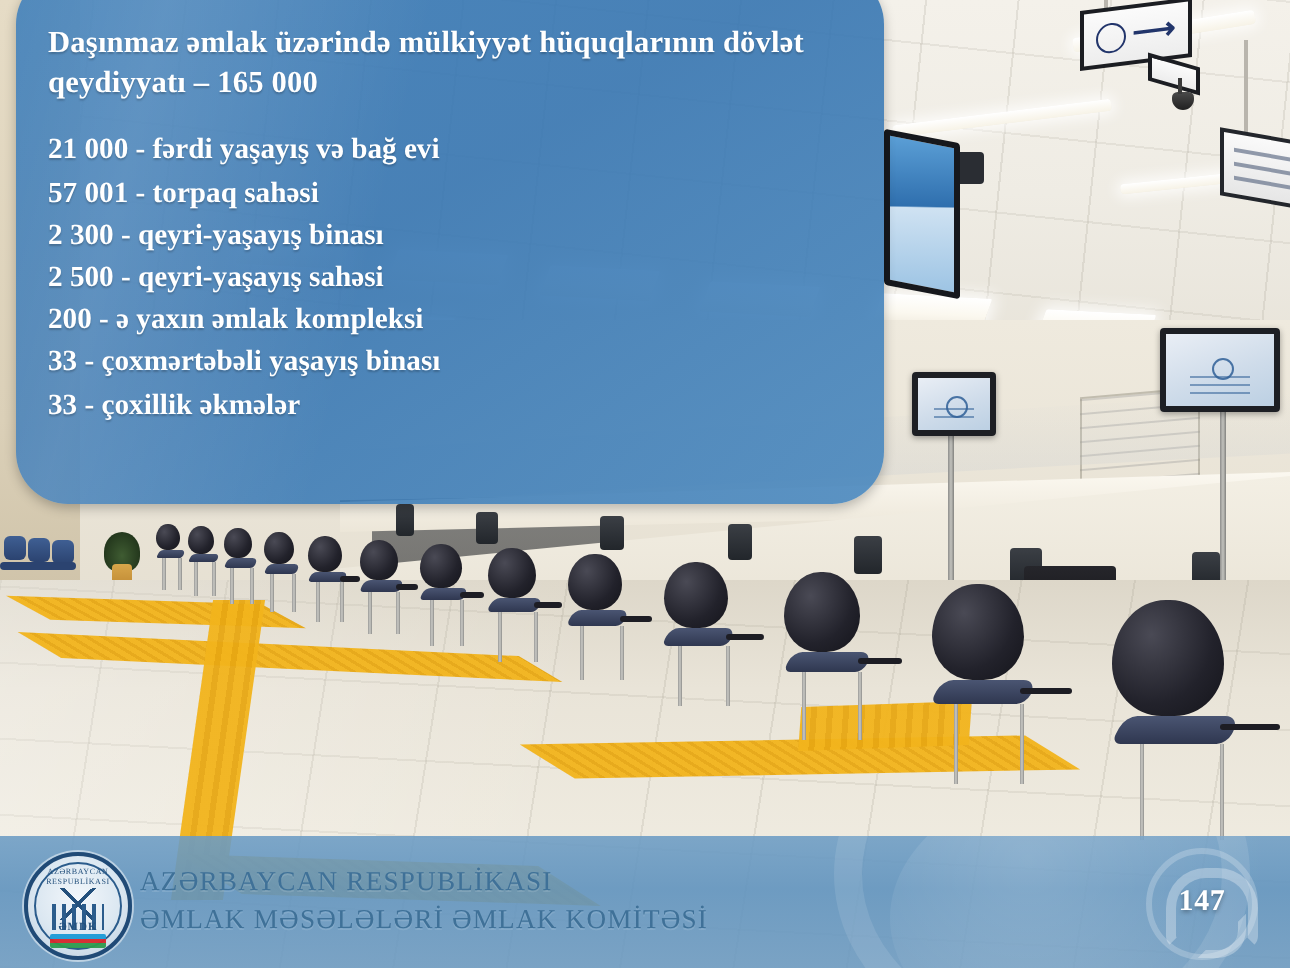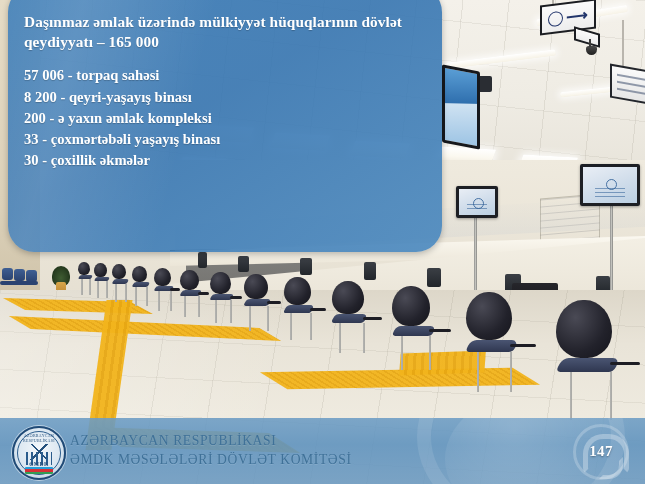--- a/index.html
+++ b/index.html
@@ -632,45 +632,47 @@
       <div class="leg" style="left:54px; top:72px; height:48px;"></div>
     </div>
 
   </div>
 
   <div class="info-panel">
     <div class="sheen"></div>
     <div class="info-inner">
       <h1 class="panel-title">Daşınmaz əmlak üzərində mülkiyyət hüquqlarının dövlət qeydiyyatı – 165 000</h1>
       <ul class="stat-list">
-        <li>57 006 - torpaq sahəsi</li>
-        <li>8 200 - qeyri-yaşayış binası</li>
+        <li>21 000 - fərdi yaşayış və bağ evi</li>
+        <li>57 001 - torpaq sahəsi</li>
+        <li>2 300 - qeyri-yaşayış binası</li>
+        <li>2 500 - qeyri-yaşayış sahəsi</li>
         <li>200 - ə yaxın əmlak kompleksi</li>
         <li>33 - çoxmərtəbəli yaşayış binası</li>
-        <li>30 - çoxillik əkmələr</li>
+        <li>33 - çoxillik əkmələr</li>
       </ul>
     </div>
   </div>
 
   <div class="footer">
     <div class="footer-swoosh"></div>
     <div class="footer-swoosh2"></div>
 
     <div class="emblem">
       <div class="ring"></div>
       <div class="toptxt">AZƏRBAYCAN RESPUBLİKASI</div>
       <div class="mount"></div>
       <div class="bars"></div>
       <div class="abbr">ƏMDK</div>
       <div class="flag"></div>
     </div>
 
     <div class="footer-text">
       <div class="l1">AZƏRBAYCAN RESPUBLİKASI</div>
-      <div class="l2">ƏMDK MƏSƏLƏLƏRİ DÖVLƏT KOMİTƏSİ</div>
+      <div class="l2">ƏMLAK MƏSƏLƏLƏRİ ƏMLAK KOMİTƏSİ</div>
     </div>
 
     <div class="badge-193">
       <div class="headset"></div>
       <div class="hs-band"></div>
       <div class="hs-mic"></div>
       <div class="num">147</div>
     </div>
   </div>
 

